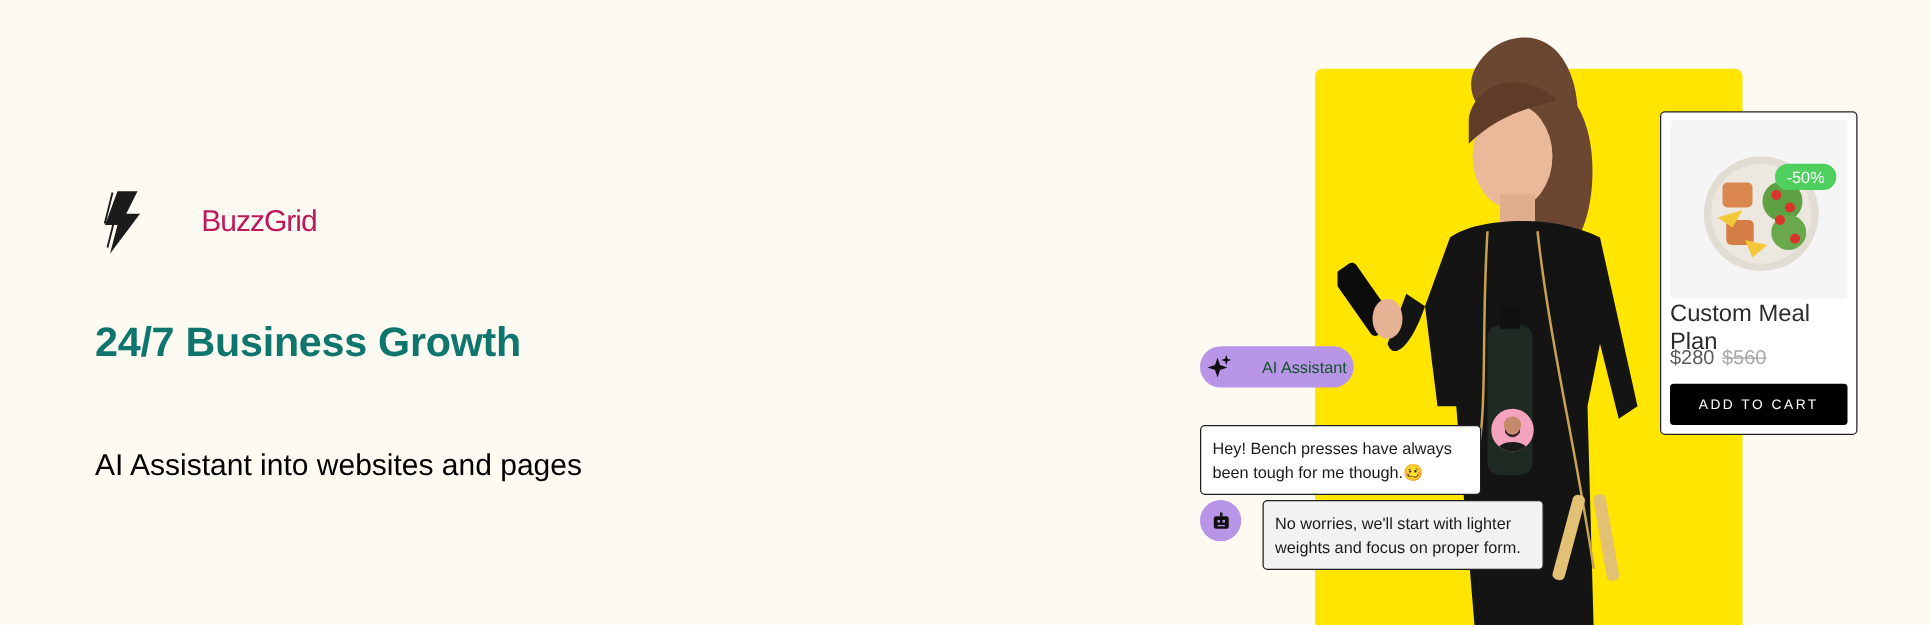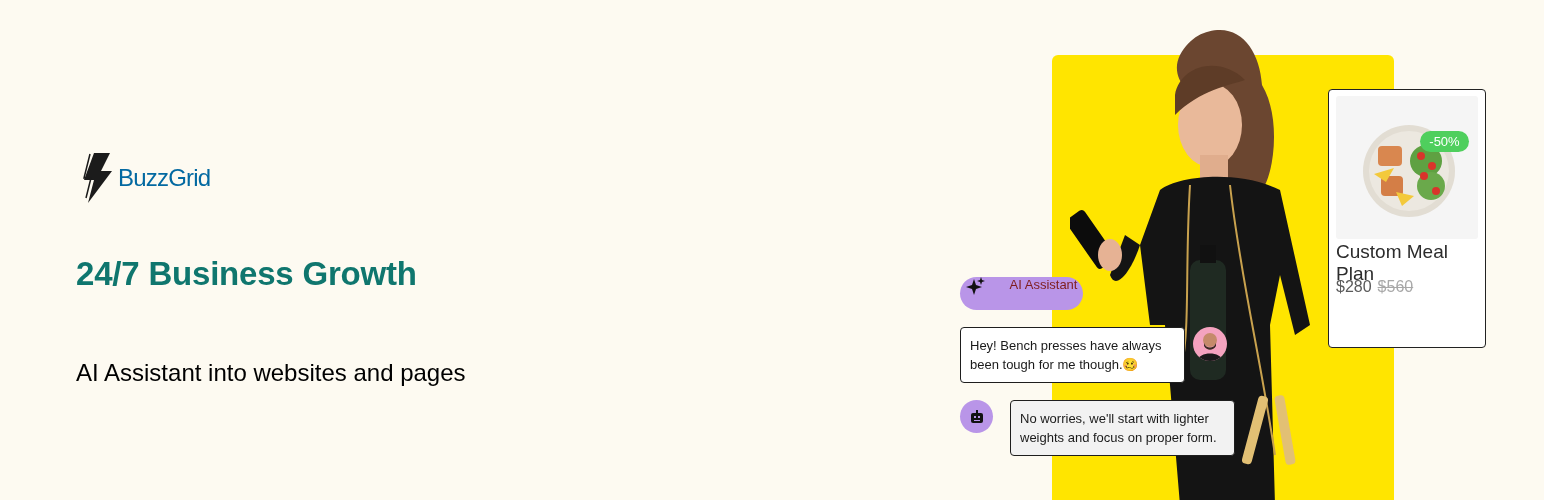--- a/index.html
+++ b/index.html
@@ -1,25 +1,25 @@
 <!DOCTYPE html>
 <html><head>
 <meta charset="utf-8">
 <style>
   html,body{margin:0;padding:0;}
   body{width:1544px;height:500px;background:#fdfaf1;position:relative;overflow:hidden;font-family:"Liberation Sans",sans-serif;color:#1c1c1c;}
   .logo{position:absolute;left:80px;top:152px;display:flex;align-items:center;gap:4px;}
-  .logo-text{font-size:24px;font-weight:500;letter-spacing:-0.8px;color:#0369a1;}
+  .logo-text{font-size:24px;font-weight:500;letter-spacing:-0.8px;color:#be185d;margin-left:43px;}
   .title{position:absolute;left:76px;top:255px;font-size:33px;font-weight:700;color:#0f766e;letter-spacing:-0.2px;}
   .subtitle{position:absolute;left:76px;top:315px;font-size:24px;color:#000000;margin-top:44px;}
   .yellow{position:absolute;left:1052px;top:55px;width:342px;height:460px;background:#ffe500;border-radius:6px;}
   .woman{position:absolute;left:1070px;top:25px;width:300px;height:480px;}
-  .pill{position:absolute;left:960px;top:277px;width:123px;height:33px;border-radius:17px;background:#b995e8;display:flex;justify-content:center;gap:24px;font-size:13px;color:#7f1d1d;}
+  .pill{position:absolute;left:960px;top:277px;width:123px;height:33px;border-radius:17px;background:#b995e8;display:flex;align-items:center;justify-content:center;gap:24px;font-size:13px;color:#14532d;}
   .bubble{position:absolute;border:1.5px solid #1e1e1e;border-radius:4px;font-size:13px;line-height:19px;color:#1a1a1a;padding:8px 9px;box-sizing:border-box;}
-  .b1{left:960px;top:327px;width:225px;height:56px;background:#ffffff;}
+  .b1{left:960px;top:340px;width:225px;height:56px;background:#ffffff;}
   .b2{left:1010px;top:400px;width:225px;height:56px;background:#f2f2f2;}
   .bot{position:absolute;left:960px;top:400px;width:33px;height:33px;border-radius:50%;background:#b995e8;display:flex;align-items:center;justify-content:center;}
   .avatar{position:absolute;left:1193px;top:327px;width:34px;height:34px;border-radius:50%;background:#f4a3bf;overflow:hidden;}
   .card{position:absolute;left:1328px;top:89px;width:158px;height:259px;background:#fff;border:1.5px solid #222;border-radius:4px;box-sizing:border-box;}
   .card-img{position:absolute;left:7px;top:6px;width:142px;height:143px;background:#f5f5f5;border-radius:3px;overflow:hidden;}
   .badge{position:absolute;left:1420px;top:105px;width:49px;height:21px;border-radius:11px;background:#4fcf5d;color:#fff;font-size:13px;display:flex;align-items:center;justify-content:center;margin-top:26px;}
   .card-title{position:absolute;left:7px;top:151px;font-size:19px;font-weight:400;color:#2c2c2c;}
   .price{position:absolute;left:7px;top:188px;font-size:16px;color:#5a5a5a;}
   .old{margin-left:6px;text-decoration:line-through;color:#a8a8a8;}
   .cart-btn{position:absolute;left:7px;top:217px;width:142px;height:33px;background:#000;color:#fff;border:none;border-radius:3px;font-size:11px;letter-spacing:2px;font-family:"Liberation Sans",sans-serif;cursor:pointer;}
@@ -101,15 +101,16 @@
       <circle cx="88" cy="80" r="4" fill="#d9342b"></circle>
       <circle cx="100" cy="95" r="4" fill="#d9342b"></circle>
       <path d="M38 78 L58 72 L50 86Z" fill="#f3c93b"></path>
       <path d="M60 96 L78 100 L66 110Z" fill="#f3c93b"></path>
     </svg>
   </div>
   <div class="card-title">Custom Meal Plan</div>
   <div class="price">
     <span>$280</span><span class="old">$560</span>
   </div>
+  <button class="cart-btn">ADD TO CART</button>
 </div>
 
 <div class="badge">-50%</div>
 
 </body></html>

